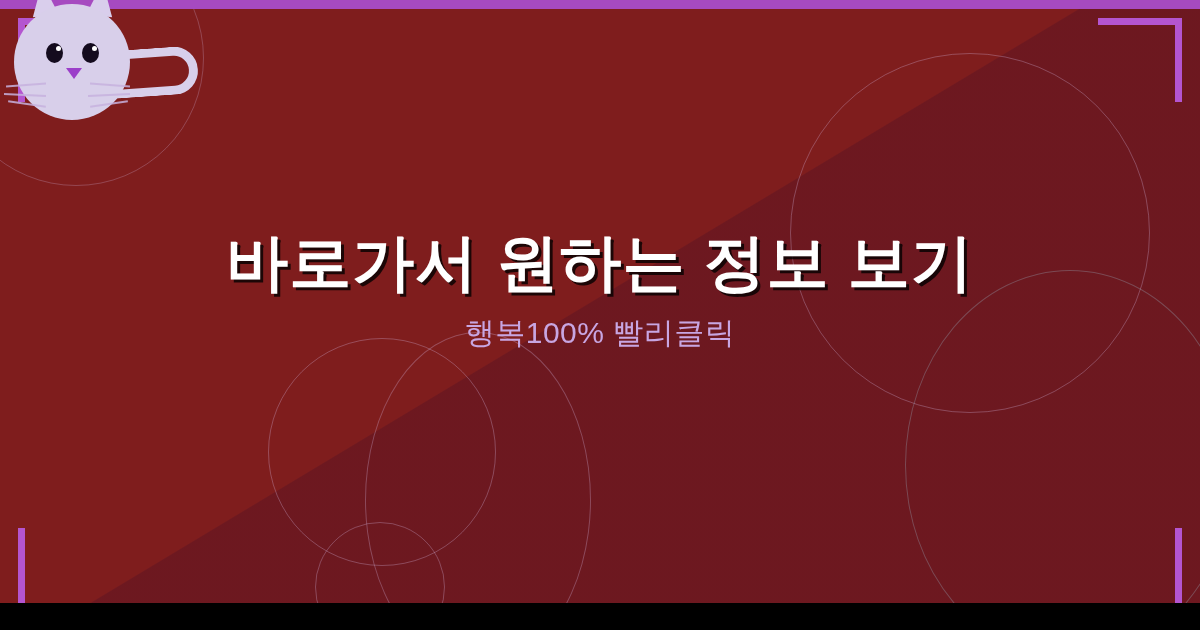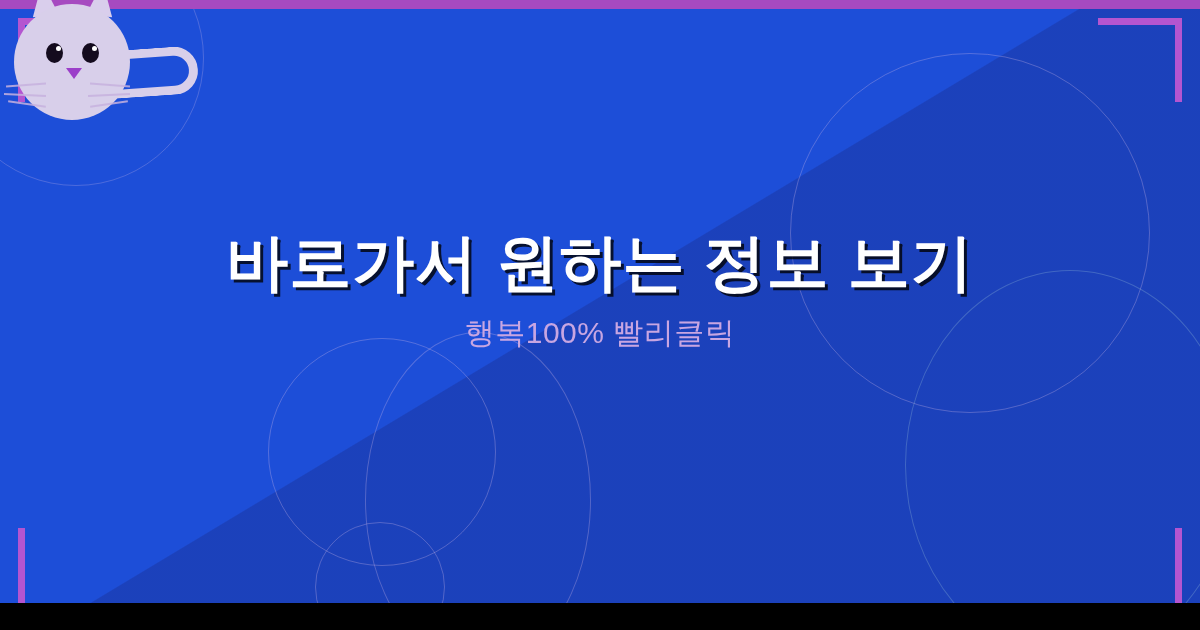--- a/index.html
+++ b/index.html
@@ -12,21 +12,21 @@
     height:630px;
     overflow:hidden;
     background:#000000;
   }
 
   
   .canvas{
     position:absolute;
     left:0; top:0;
     width:1200px; height:603px;
-    background:#1d4ed8;
+    background:#7f1d1d;
     overflow:hidden;
   }
 
   
   .diag-wedge{
     position:absolute;
     left:0; top:0;
     width:1200px; height:603px;
     background:linear-gradient(149deg,
         rgba(0,0,0,0) 0%,

